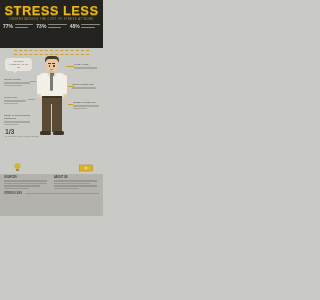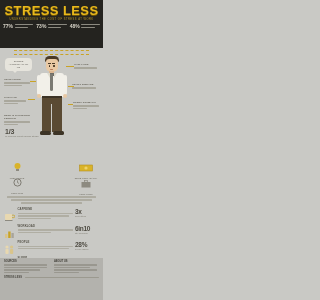--- a/index.html
+++ b/index.html
@@ -2,21 +2,21 @@
 <html><head>
 <meta charset="utf-8">
 <style>
   html,body{margin:0;padding:0;}
   body{
     width:103px;height:300px;overflow:hidden;
     background:#c9c9c5;
     font-family:"Liberation Sans", sans-serif;
     -webkit-font-smoothing:none;
   }
-  .page{position:relative;width:103px;height:300px;overflow:hidden;background:#c9c9c5;}
+  .page{position:relative;width:103px;height:216px;overflow:hidden;background:#c9c9c5;}
 
   
   .header{position:relative;height:48px;background:#24231f;overflow:hidden;}
   .title{
     text-align:center;color:#e8b81c;
     font-weight:bold;font-size:13px;letter-spacing:.4px;
     line-height:13px;padding-top:4px;
     text-shadow:0 1px 0 #6d5405;
   }
   .subtitle{

